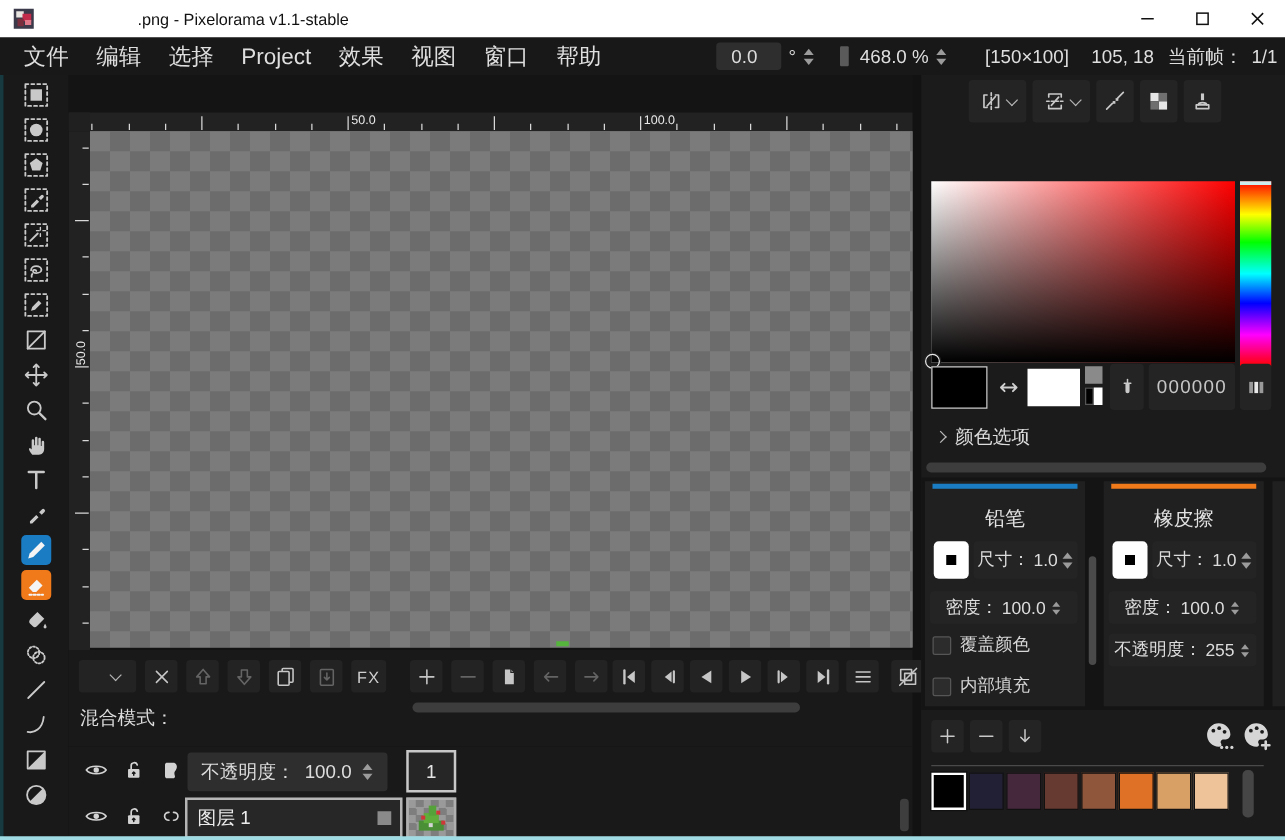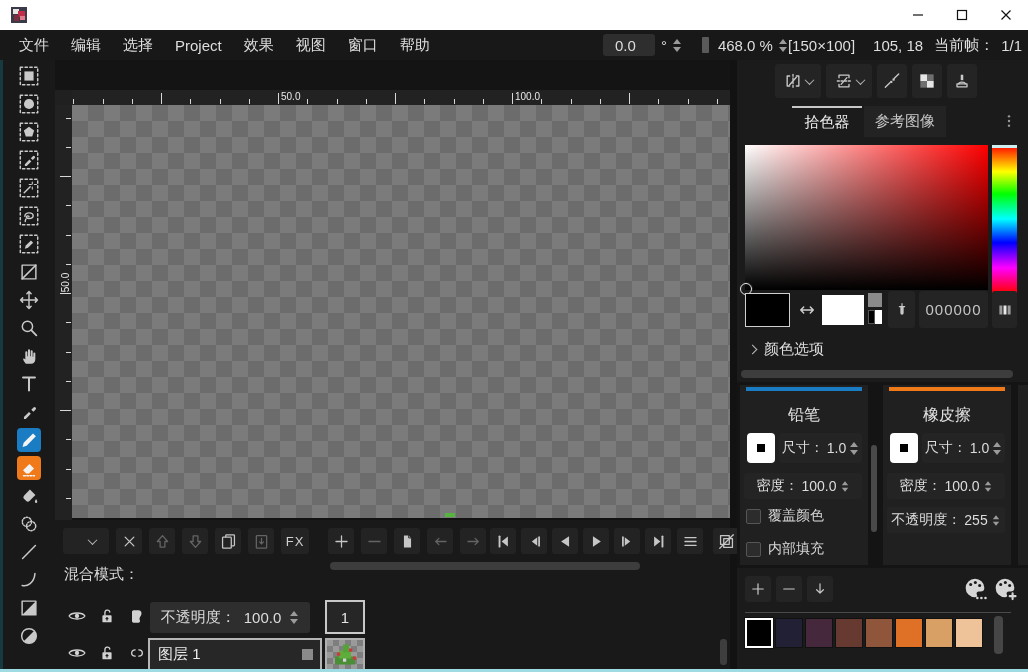--- a/index.html
+++ b/index.html
@@ -12,21 +12,21 @@
   #titlebar{position:absolute;left:0;top:0;width:1028px;height:30px;background:#ffffff;display:flex;align-items:center}
   #app-icon{position:absolute;left:10px;top:6px;width:18px;height:18px}
   #title-text{position:absolute;left:110px;top:0;height:30px;display:flex;align-items:center;font-size:13px;color:#111}
   .win-btn{position:absolute;top:0;width:44px;height:30px;display:flex;align-items:center;justify-content:center;color:#111;font-size:15px}
   #btn-min{right:88px}#btn-max{right:44px}#btn-close{right:0}
   .win-btn svg{width:12px;height:12px}
 
   
   #menubar{position:absolute;left:0;top:30px;width:1028px;height:30px;background:#181818}
   #menu-items{position:absolute;left:8px;top:0;height:30px;display:flex}
-  .menu-item{padding:0 11px;height:30px;display:flex;align-items:center;font-size:15px;color:#dedede;cursor:default}
+  .menu-item{padding:0 11px;height:30px;display:flex;align-items:center;font-size:18px;color:#dedede;cursor:default}
   #menu-right{position:absolute;right:6px;top:0;height:30px;display:flex;align-items:center;color:#dedede;font-size:15px}
   .num-box{background:#2e2e2e;border-radius:3px;height:22px;display:flex;align-items:center;justify-content:flex-end;padding:0 19px;color:#dcdcdc}
   .spin{position:relative;width:10px;height:15px;display:inline-block}
   .spin::before,.spin::after{content:"";position:absolute;left:1px;width:0;height:0;border-left:4px solid transparent;border-right:4px solid transparent}
   .spin::before{top:1px;border-bottom:5px solid #9b9b9b}
   .spin::after{bottom:1px;border-top:5px solid #9b9b9b}
   #zoom-handle{width:7px;height:16px;background:#5a5a5a;border-radius:1px}
 
   
   #left-border{position:absolute;left:0;top:60px;width:3px;height:612px;background:#173a41}
@@ -155,20 +155,21 @@
   <div id="titlebar">
     <span id="app-icon" class="icon">
       <svg viewBox="0 0 18 18">
           <rect x="1" y="1" width="16" height="16" fill="#3a3a4a"></rect>
           <rect x="3" y="3" width="6" height="5" fill="#e8e4e0"></rect>
           <rect x="8" y="5" width="7" height="6" fill="#c22b4a"></rect>
           <rect x="4" y="9" width="5" height="6" fill="#7a2e3e"></rect>
           <rect x="10" y="10" width="5" height="4" fill="#e07a8a"></rect>
         </svg>
     </span>
+    <span id="title-text">.png - Pixelorama v1.1-stable</span>
     <span class="win-btn" id="btn-min">
         <svg viewBox="0 0 12 12">
           <path d="M1 6h10" stroke="#111" stroke-width="1.2"></path>
         </svg>
       </span>
     <span class="win-btn" id="btn-max">
         <svg viewBox="0 0 12 12">
           <rect x="1.5" y="1.5" width="9" height="9" fill="none" stroke="#111" stroke-width="1.2"></rect>
         </svg>
       </span>
@@ -192,21 +193,21 @@
       </div>
     <div id="menu-right">
       <span class="num-box" style="width:52px">
           <span>0.0</span>
         </span>
       <span style="margin-left:6px">°</span>
       <span class="spin" style="margin-left:5px"></span>
       <span id="zoom-handle" style="margin-left:20px"></span>
       <span style="margin-left:9px">468.0 %</span>
       <span class="spin" style="margin-left:5px"></span>
-      <span style="">[150×100]</span>
+      <span style="margin-left:30px">[150×100]</span>
       <span style="margin-left:18px">105, 18</span>
       <span style="margin-left:11px">当前帧：</span>
       <span style="margin-left:7px">1/1</span>
     </div>
   </div>
 
   <div id="left-border"></div>
   <div id="left-toolbar">
     <div id="tool-column">
         <div class="tool-slot">
@@ -695,35 +696,20 @@
           <div class="bicon ">
             <svg viewBox="0 0 24 24" fill="none" stroke="currentColor" stroke-width="1.6" stroke-linecap="round" stroke-linejoin="round">
               <rect x="10.5" y="4.5" width="3" height="6.5" fill="currentColor" stroke="none"></rect>
               <path d="M8 15.5c0-3 8-3 8 0"></path>
               <path d="M6 15.5h12v3.5H6z"></path>
             </svg>
           </div>
         </div>
       </div>
 
-    <div id="rp-tabs">
-      <div id="tab-colorpicker">
-        <span>拾色器</span>
-      </div>
-      <div id="tab-reference">
-        <span>参考图像</span>
-      </div>
-      <span id="rp-kebab" class="icon">
-        <svg viewBox="0 0 24 24">
-            <circle cx="12" cy="5" r="1.8" fill="currentColor"></circle>
-            <circle cx="12" cy="12" r="1.8" fill="currentColor"></circle>
-            <circle cx="12" cy="19" r="1.8" fill="currentColor"></circle>
-          </svg>
-      </span>
-    </div>
 
     <div id="sv-square">
       <div id="sv-cursor"></div>
     </div>
     <div id="hue-bar">
       <div id="hue-cursor"></div>
     </div>
 
     <div id="primary-swatch" style="background: rgb(0, 0, 0);"></div>
     <span id="swap-colors" class="icon">

